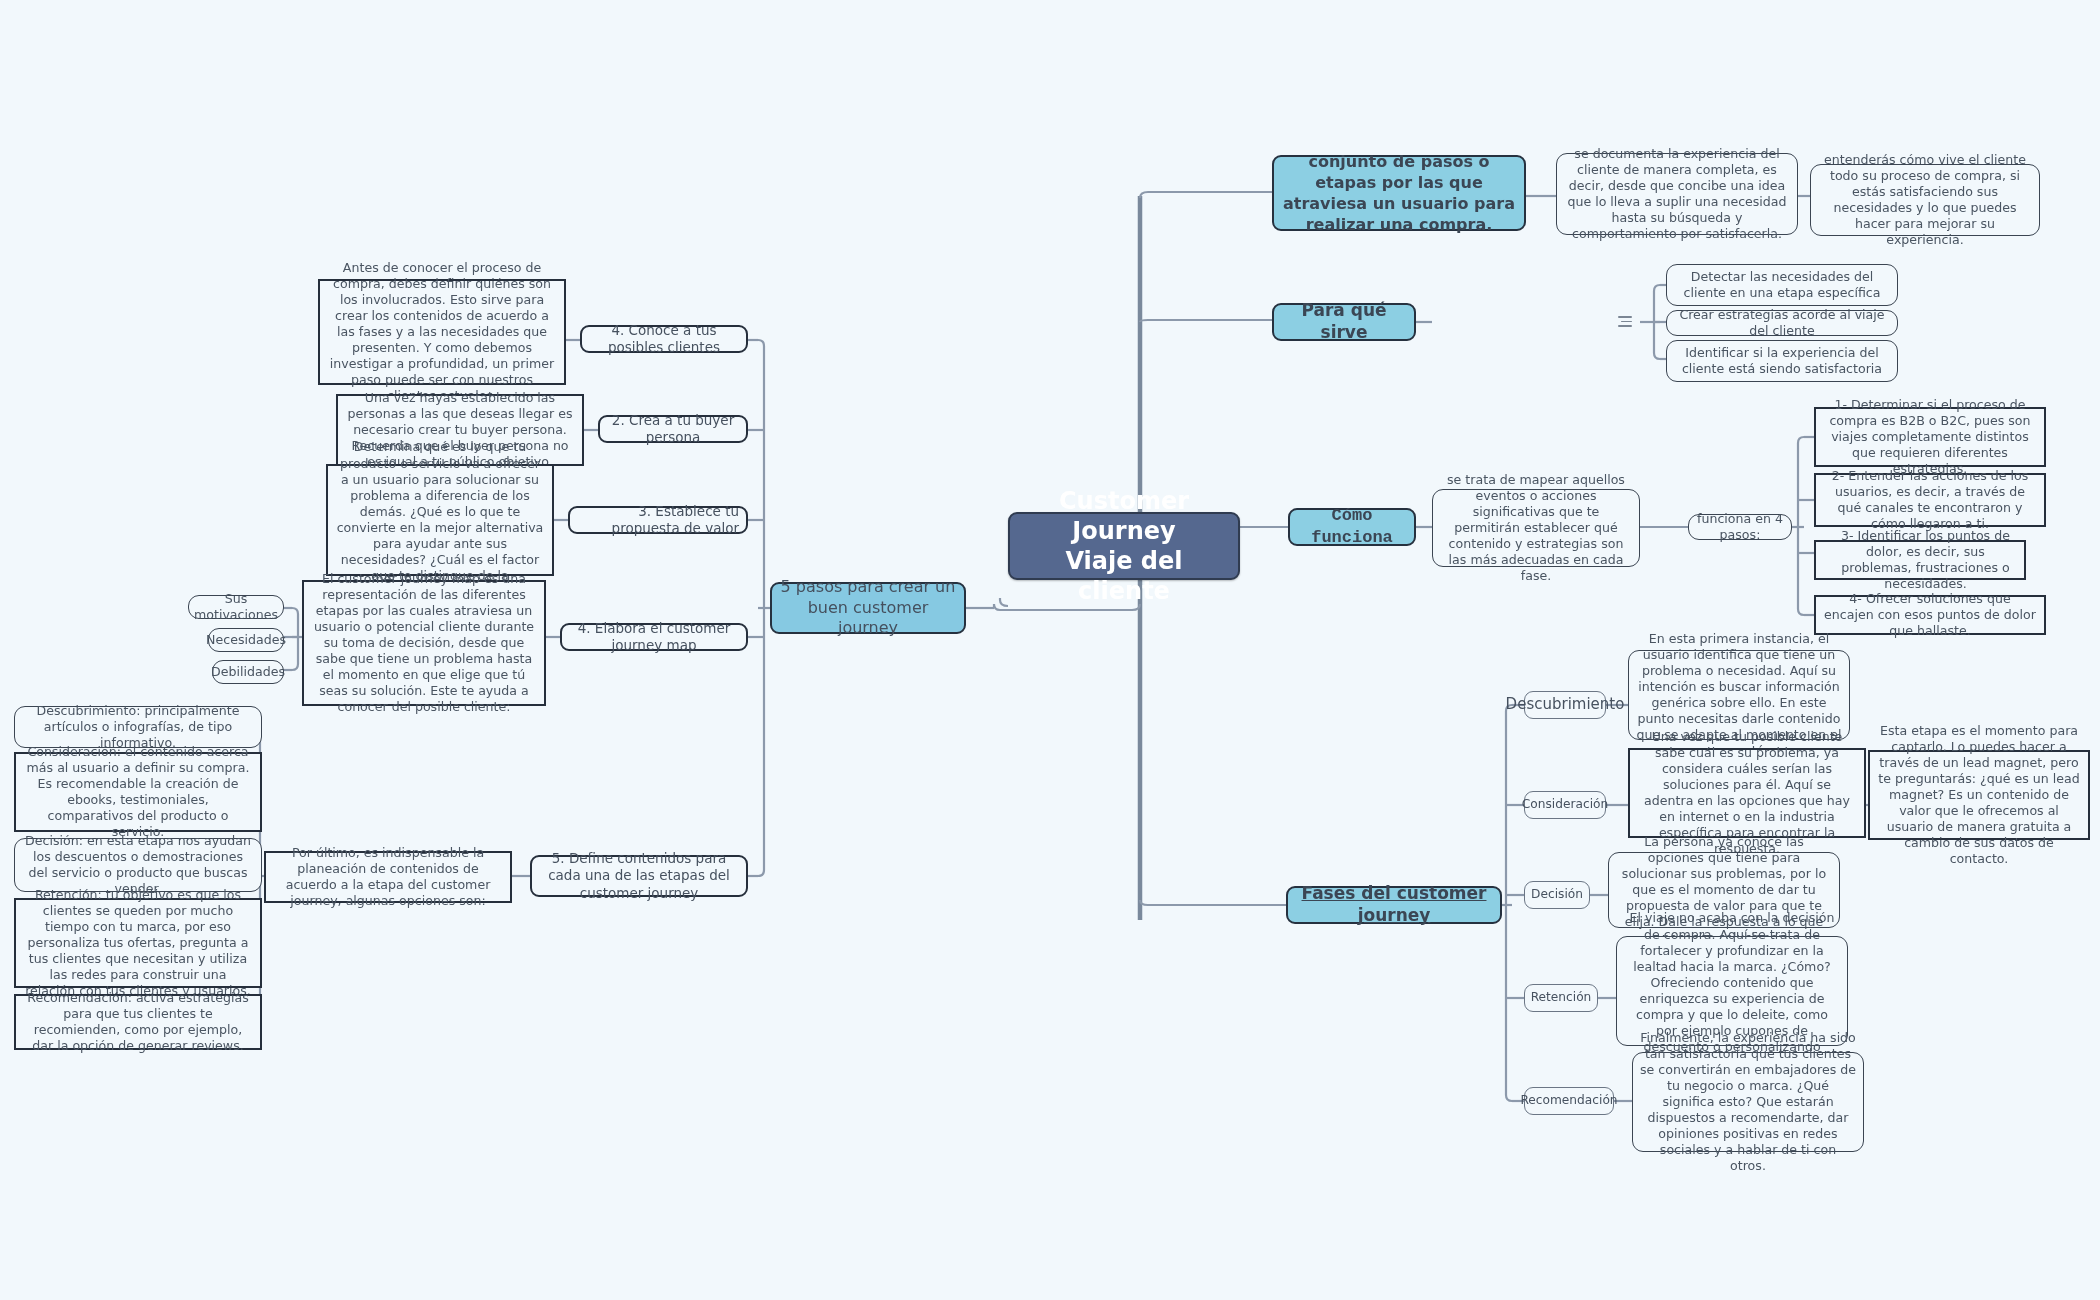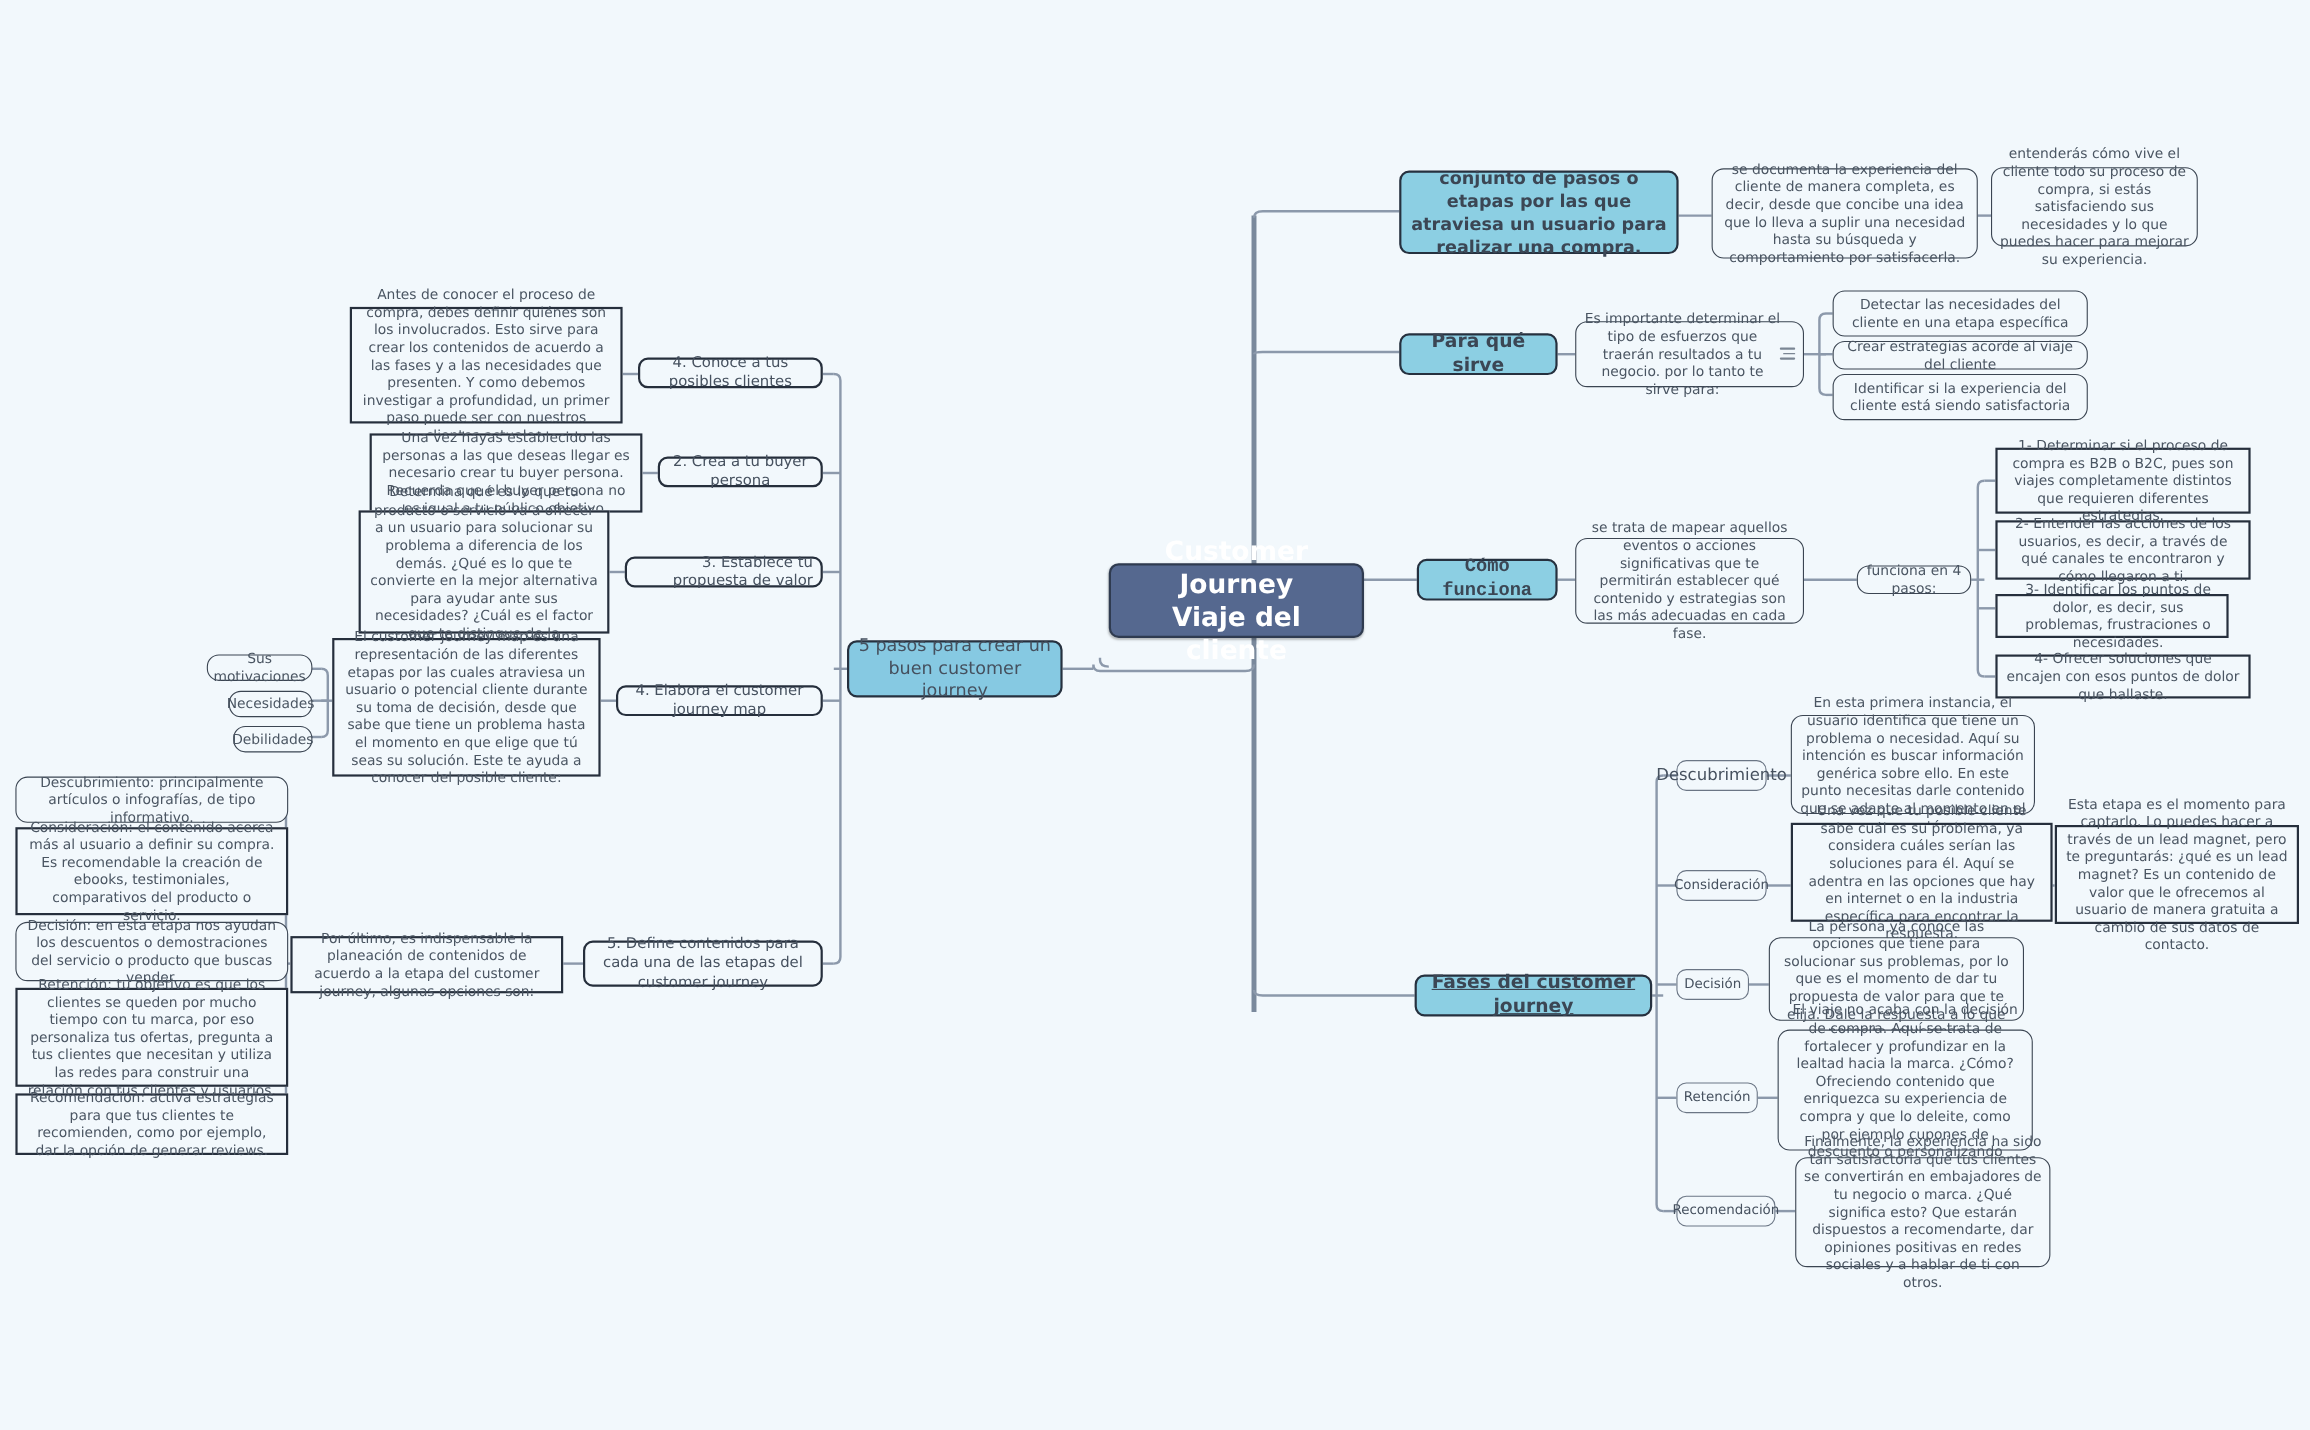--- a/index.html
+++ b/index.html
@@ -178,25 +178,24 @@
     <div>
       <div>Customer Journey</div>
       <div>Viaje del cliente</div>
     </div>
   </div>
 
   <div class="node branch" style="left:1272px; top:155px; width:254px; height:76px; font-size:16px; line-height:1.32;">conjunto de pasos o etapas por las que atraviesa un usuario para realizar una compra.</div>
 
   <div class="node leafbox thin" style="left:1556px; top:153px; width:242px; height:82px;">se documenta la experiencia del cliente de manera completa, es decir, desde que concibe una idea que lo lleva a suplir una necesidad hasta su búsqueda y comportamiento por satisfacerla.</div>
 
-  <div class="node leafbox thin" style="left:1810px; top:152px; width:188px; height:72px;">entenderás cómo vive el cliente todo su proceso de compra, si estás satisfaciendo sus necesidades y lo que puedes hacer para mejorar su experiencia.</div>
+  <div class="node leafbox thin" style="left:1810px; top:164px; width:230px; height:72px;">entenderás cómo vive el cliente todo su proceso de compra, si estás satisfaciendo sus necesidades y lo que puedes hacer para mejorar su experiencia.</div>
 
   <div class="node branch" style="left:1272px; top:303px; width:144px; height:38px;">Para qué sirve</div>
 
-  <div class="node leafbox thin" style="left:1432px; top:292px; width:208px; height:60px; padding-right:20px;">Es importante determinar el tipo de esfuerzos que traerán resultados a tu negocio. por lo tanto te sirve para:</div>
   <div class="lines-icon" style="left:1618px; top:316px;">
     <i></i>
       <i></i>
       <i></i>
   </div>
 
   <div class="node leafbox thin" style="left:1666px; top:264px; width:232px; height:42px;">Detectar las necesidades del cliente en una etapa específica</div>
   <div class="node leafbox thin" style="left:1666px; top:310px; width:232px; height:26px;">Crear estrategias acorde al viaje del cliente</div>
   <div class="node leafbox thin" style="left:1666px; top:340px; width:232px; height:42px;">Identificar si la experiencia del cliente está siendo satisfactoria</div>
 

